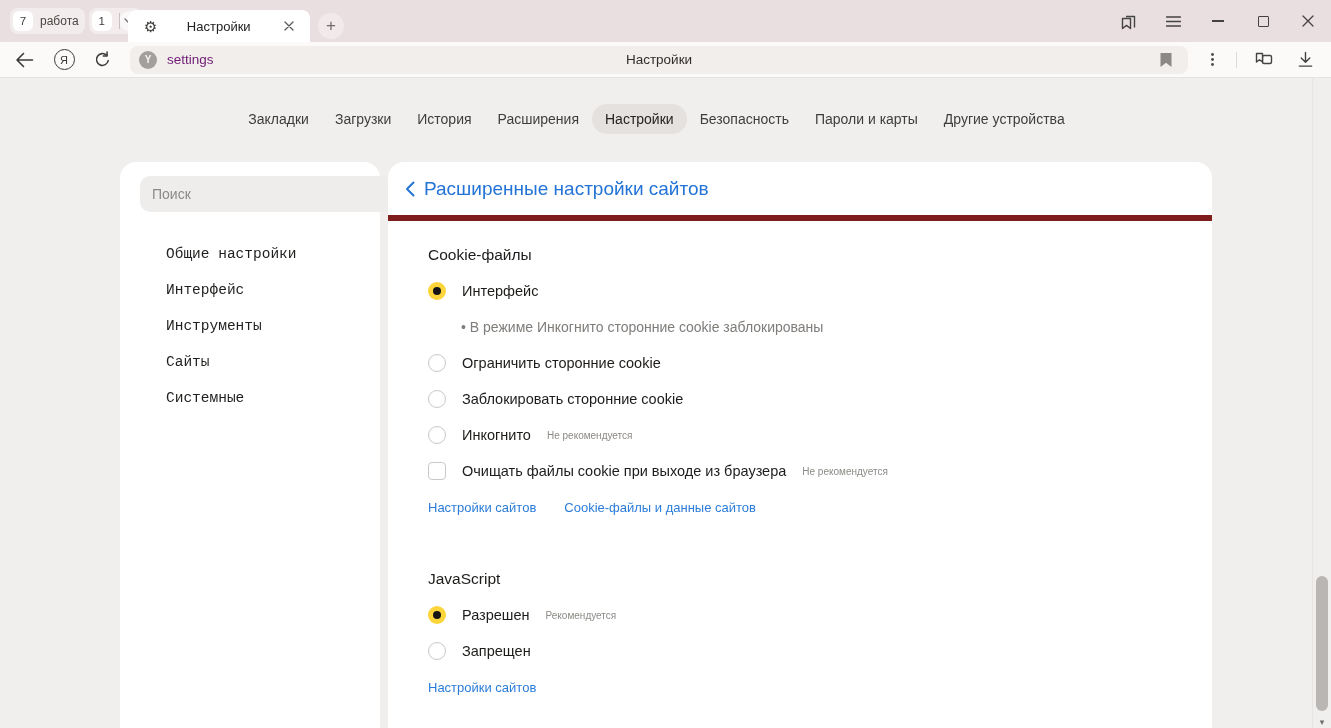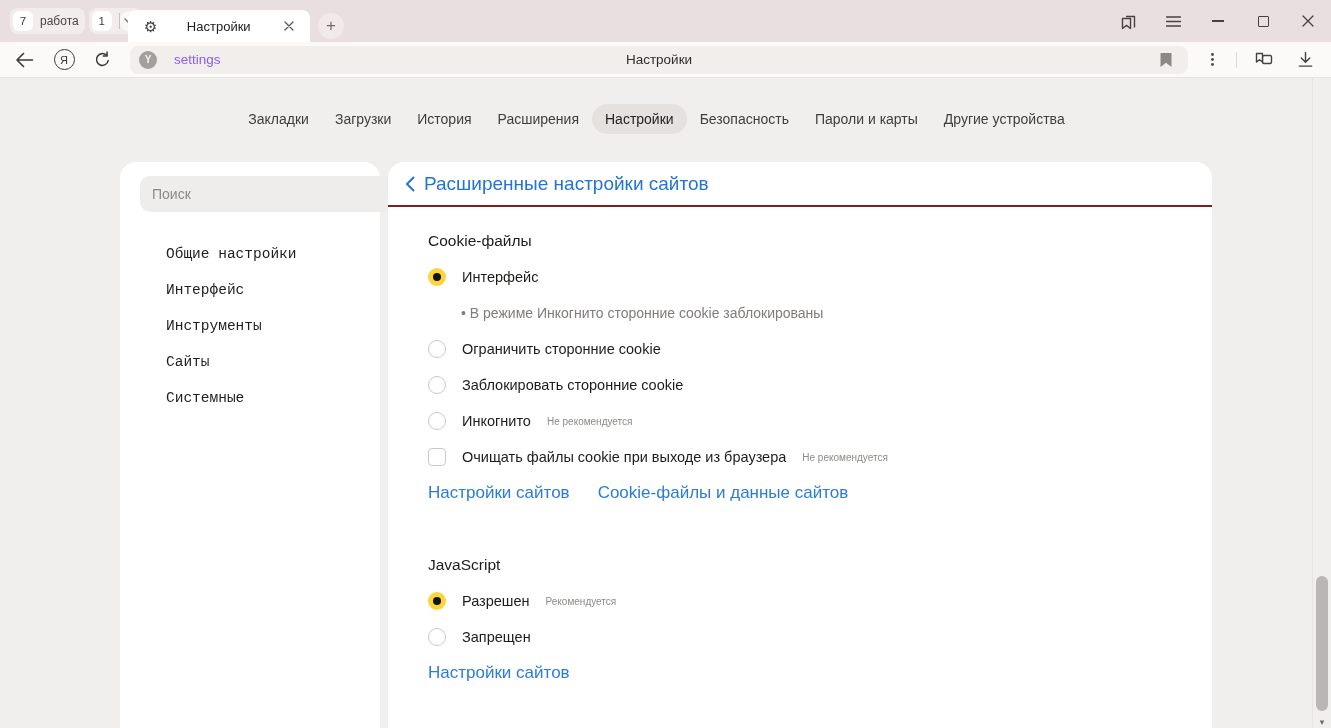--- a/index.html
+++ b/index.html
@@ -28,56 +28,56 @@
 
   
   .toolbar { position:absolute; top:42px; left:0; right:0; height:36px; background:#fbfaf9; border-bottom:1px solid #e5e3e1; display:flex; align-items:center; }
   .tb-icon { width:24px; height:24px; display:flex; align-items:center; justify-content:center; cursor:pointer; flex:none; }
   .tb-back { margin-left:12px; }
   .tb-ya { margin-left:16px; }
   .ya-circle { width:21px; height:21px; border:1.6px solid #3c3a38; border-radius:50%; display:flex; align-items:center; justify-content:center; font-size:11px; color:#3c3a38; }
   .tb-reload { margin-left:14px; }
   .omnibox { position:relative; flex:1; margin:0 8px 0 16px; height:28px; background:#f1eeec; border-radius:8px; display:flex; align-items:center; cursor:text; }
   .site-chip { width:18px; height:18px; border-radius:50%; background:#a29f9c; color:#f5f4f3; font-size:10px; font-weight:bold; display:flex; align-items:center; justify-content:center; margin-left:9px; flex:none; }
-  .omni-text { margin-left:17px; font-size:13.5px; color:#8b5cf6; position:relative; z-index:2; }
+  .omni-text { margin-left:10px; font-size:13.5px; color:#701a75; position:relative; z-index:2; }
   .omni-title { position:absolute; left:0; right:0; text-align:center; font-size:13.5px; color:#2f2e2c; z-index:1; }
   .omni-bookmark { position:absolute; right:16px; top:50%; transform:translateY(-50%); cursor:pointer; z-index:2; display:flex; }
   .tb-dots { margin:0 6px 0 4px; }
   .tb-vdiv { width:1px; height:16px; background:#dcdad8; margin:0 6px; }
   .tb-ext { margin:0 8px; }
   .tb-dl { margin:0 14px 0 10px; }
 
   
   .nav { position:absolute; top:100px; left:0; right:18px; height:38px; display:flex; align-items:center; justify-content:center; }
   .nav-item { font-size:14px; color:#3f3e3c; padding:7px 13px; border-radius:17px; white-space:nowrap; cursor:pointer; }
   .nav-item.active { background:#e4e1df; color:#242322; }
 
   .sidebar { position:absolute; left:120px; top:162px; width:260px; bottom:0; background:#fff; border-radius:16px 16px 0 0; }
   .search-input { display:block; margin:14px 20px 0; width:256px; height:36px; background:#efedec; border:none; border-radius:10px; padding:0 12px; font-size:14px; color:#333; outline:none; font-family:inherit; }
   .search-input::placeholder { color:#8c8a88; opacity:1; }
   .side-list { margin-top:24px; }
   .side-item { height:36px; display:flex; align-items:center; padding-left:46px; font-size:14.5px; color:#201f1d; cursor:pointer;font-family:Liberation Mono, monospace; }
 
   .main { position:absolute; left:388px; top:162px; width:824px; bottom:0; background:#fff; border-radius:16px 16px 0 0; }
-  .main-header { height:45px; display:flex; align-items:center; padding-left:17px; border-bottom:2px solid #7f1d1d; cursor:pointer; }
+  .main-header { height:59px; display:flex; align-items:center; padding-left:17px; border-bottom:6px solid #7f1d1d; cursor:pointer; }
   .main-title { font-size:19px; color:#2374d6; margin-left:9px; }
   .main-body { padding:24px 40px 0; }
   .section-title { font-size:15.5px; font-weight:normal; color:#1d1c1a; line-height:20px; margin-bottom:8px; }
   .section + .section { margin-top:44px; }
   .opt-row { display:flex; align-items:center; min-height:36px; gap:16px; }
   .radio { width:18px; height:18px; border-radius:50%; border:1px solid #cbc9c7; background:#fff; flex:none; position:relative; cursor:pointer; }
   .radio.checked { border:none; background:#fbd539; }
   .radio.checked::after { content:""; position:absolute; left:5px; top:5px; width:8px; height:8px; border-radius:50%; background:#141414; }
   .checkbox { width:18px; height:18px; border-radius:4px; border:1px solid #cbc9c7; background:#fff; flex:none; cursor:pointer; }
   .opt-label { font-size:14.5px; color:#1d1c1a; cursor:pointer; }
   .opt-hint { font-size:10px; color:#8d8a86; }
   .opt-note { font-size:14px; color:#7f7c79; padding-left:33px; min-height:36px; display:flex; align-items:center; }
   .opt-note::before { content:"• "; white-space:pre; }
   .links-row { display:flex; gap:28px; min-height:36px; align-items:center; }
-  .link { font-size:17px; color:#2b7cd9; cursor:pointer; }
+  .link { font-size:13px; color:#2b7cd9; cursor:pointer; }
 
   
   .scroll-track { position:absolute; right:0; top:78px; bottom:0; width:19px; border-left:1px solid #e7e5e3; }
   .scroll-thumb { position:absolute; left:3px; top:498px; width:12px; height:135px; background:#b9b6b4; border-radius:6px; cursor:pointer; }
   .scroll-arrow { position:absolute; bottom:1px; left:0; right:0; text-align:center; font-size:9px; color:#6e6c6a; cursor:pointer; }
 
   svg { display:block; }
 </style>
 </head>
 <body>

